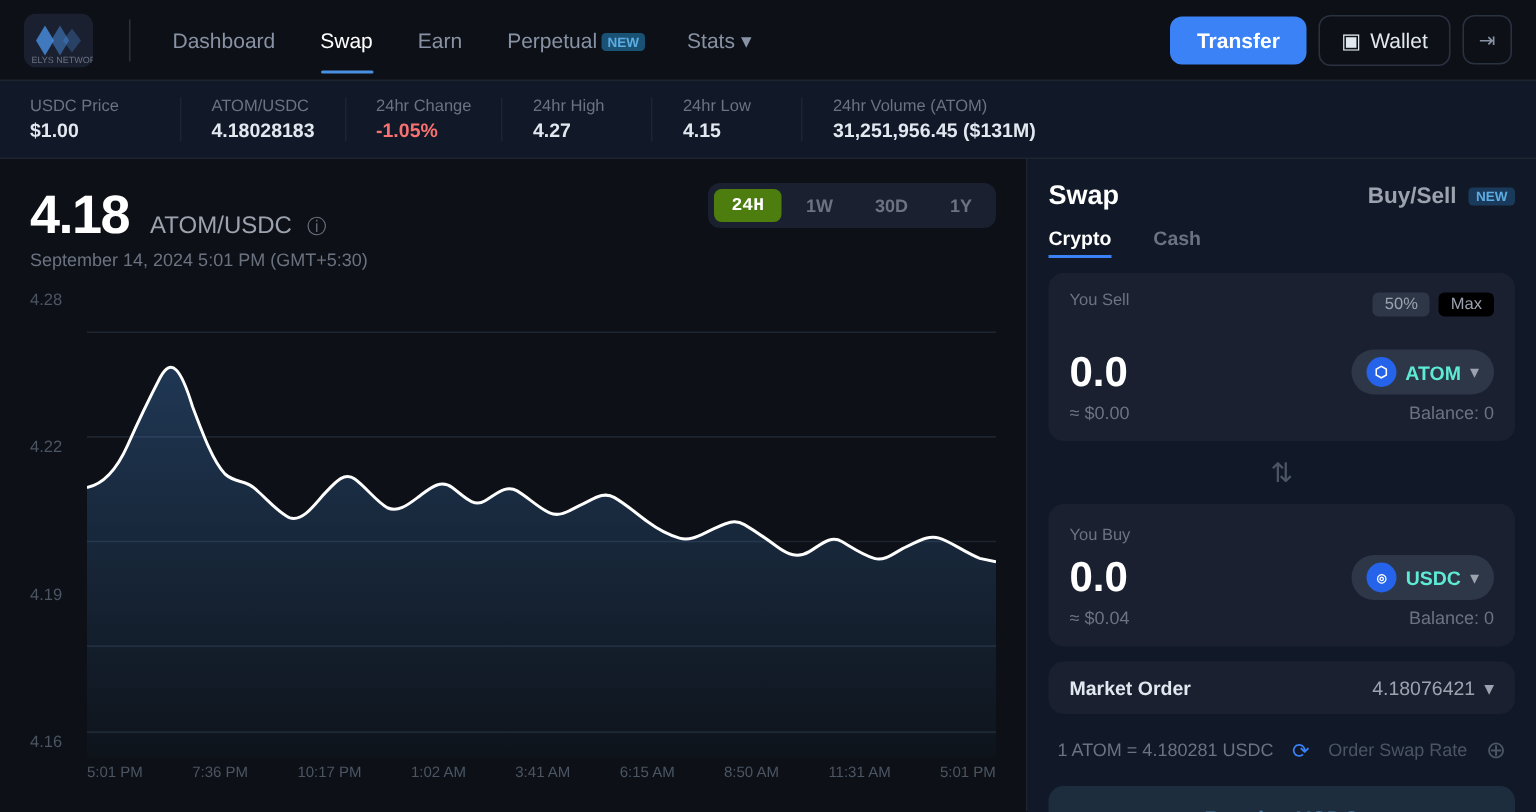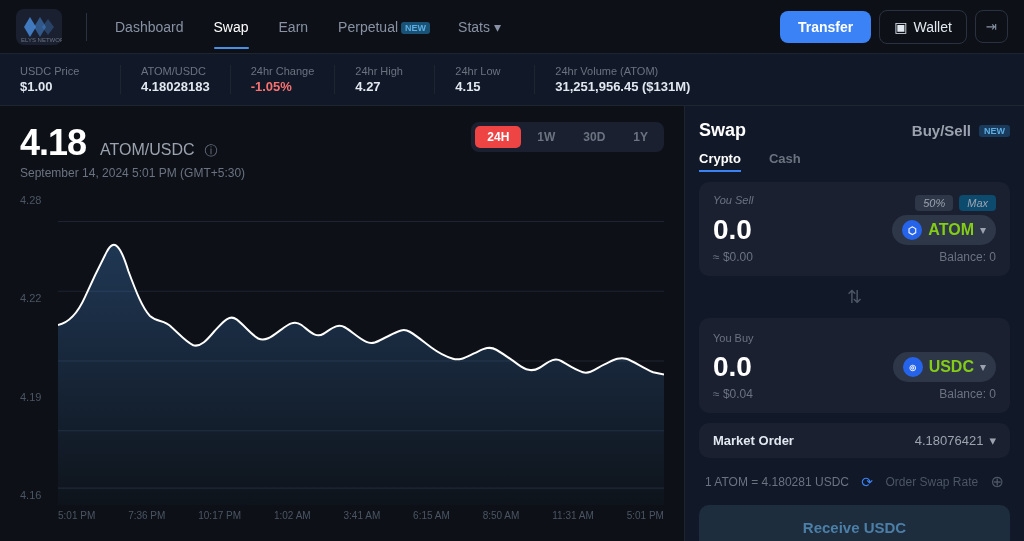--- a/index.html
+++ b/index.html
@@ -209,22 +209,23 @@
       padding: 4px 12px;
       border-radius: 5px;
       font-size: 12px;
       font-weight: 600;
       cursor: pointer;
       border: none;
       background: transparent;
       color: #6b7280;
     }
     .tf-btn.active {
-      background: #ef4444;
+      background: #4d7c0f;
       color: #ffffff;
+      font-family: Liberation Mono, monospace;
     }
 
     .chart-canvas-wrap {
       flex: 1;
       position: relative;
       margin-top: 6px;
     }
 
     
     .y-labels {
@@ -362,23 +363,23 @@
       border-radius: 50%;
       display: flex;
       align-items: center;
       justify-content: center;
       font-size: 10px;
       font-weight: 700;
     }
     .token-icon.atom { background: #2563eb; color: white; }
     .token-icon.usdc { background: #2563eb; color: white; font-size: 8px; }
     .token-name {
-      font-size: 16px;
-      font-weight: 600;
-      color: #84cc16;
+      font-size: 13px;
+      font-weight: 600;
+      color: #5eead4;
     }
     .chevron-down { color: #9ca3af; font-size: 12px; }
 
     .swap-usd {
       font-size: 12px;
       color: #6b7280;
       margin-top: 4px;
     }
     .swap-balance {
       font-size: 12px;
@@ -395,21 +396,21 @@
     .pct-badge {
       font-size: 11px;
       background: #2d3748;
       color: #9ca3af;
       padding: 2px 8px;
       border-radius: 4px;
       cursor: pointer;
     }
     .max-badge {
       font-size: 11px;
-      background: #0c4a6e;
+      background: #000000;
       color: #9ca3af;
       padding: 2px 8px;
       border-radius: 4px;
       cursor: pointer;
     }
 
     
     .swap-arrow-wrap {
       display: flex;
       justify-content: center;
@@ -623,21 +624,21 @@
         <span class="buy-sell-badge">NEW</span>
       </div>
     </div>
 
     <div class="crypto-cash-tabs">
       <span class="cc-tab active">Crypto</span>
       <span class="cc-tab">Cash</span>
     </div>
 
     <div class="swap-box">
-      <div style="display:flex;justify-content:space-between;align-items:center;margin-bottom:2px;font-style:italic;">
+      <div style="display:flex;justify-content:space-between;align-items:center;margin-bottom:20px;">
         <span class="swap-box-label">You Sell</span>
         <div class="sell-options">
           <span class="pct-badge">50%</span>
           <span class="max-badge">Max</span>
         </div>
       </div>
       <div class="swap-row">
         <span class="swap-amount">0.0</span>
         <div class="swap-token">
           <div class="token-icon atom">⬡</div>

